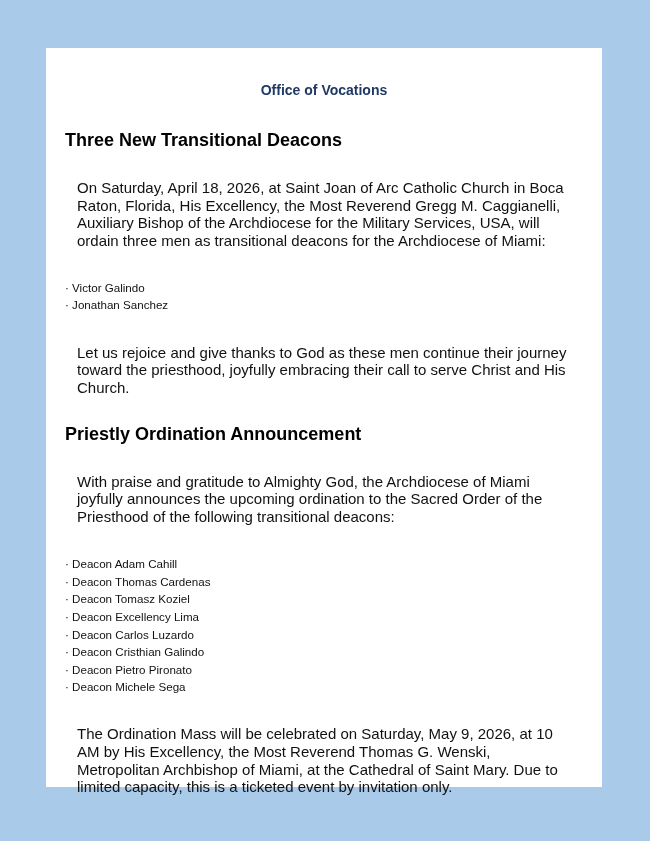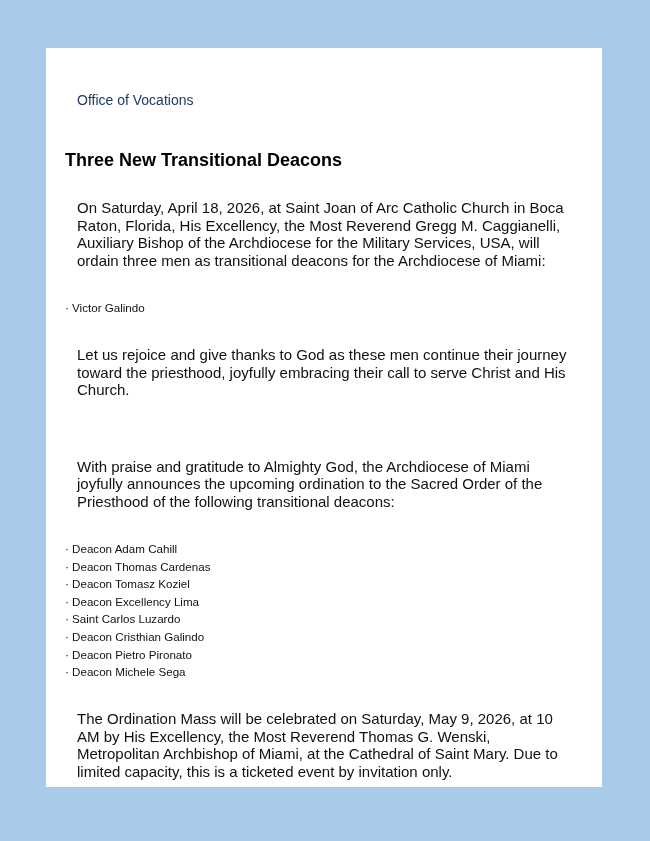--- a/index.html
+++ b/index.html
@@ -20,24 +20,25 @@
       left: 46px;
       top: 48px;
       width: 556px;
       height: 739px;
       background: #ffffff;
       box-sizing: border-box;
       padding: 30px 19px 0 19px;
     }
     .title {
       font-size: 14px;
-      font-weight: normal;
+      font-weight: bold;
       color: #1f3864;
-      margin: 12px;
+      margin: 2px;
       line-height: 20px;
+      text-align: center;
     }
     .heading {
       font-size: 18px;
       font-weight: bold;
       color: #000;
       margin: 0;
       line-height: 17.5px;
     }
     .para {
       font-size: 15px;
@@ -63,33 +64,35 @@
   <h1 class="title">Office of Vocations</h1>
 
   <div style="height:30px"></div>
 
   <h2 class="heading">Three New Transitional Deacons</h2>
   <div style="height:17.5px"></div>
   <p class="para">On Saturday, April 18, 2026, at Saint Joan of Arc Catholic Church in Boca Raton, Florida, His Excellency, the Most Reverend Gregg M. Caggianelli, Auxiliary Bishop of the Archdiocese for the Military Services, USA, will ordain three men as transitional deacons for the Archdiocese of Miami:</p>
   <div style="height:17.5px"></div>
   <ul class="list">
     <li>Victor Galindo</li>
+    <li>Jonathan Sanchez</li>
   </ul>
   <div style="height:17.5px"></div>
   <p class="para">Let us rejoice and give thanks to God as these men continue their journey toward the priesthood, joyfully embracing their call to serve Christ and His Church.</p>
   <div style="height:17.5px"></div>
 
+  <h2 class="heading">Priestly Ordination Announcement</h2>
   <div style="height:17.5px"></div>
   <p class="para">With praise and gratitude to Almighty God, the Archdiocese of Miami joyfully announces the upcoming ordination to the Sacred Order of the Priesthood of the following transitional deacons:</p>
   <div style="height:17.5px"></div>
   <ul class="list">
     <li>Deacon Adam Cahill</li>
     <li>Deacon Thomas Cardenas</li>
     <li>Deacon Tomasz Koziel</li>
     <li>Deacon Excellency Lima</li>
-    <li>Saint Carlos Luzardo</li>
+    <li>Deacon Carlos Luzardo</li>
     <li>Deacon Cristhian Galindo</li>
     <li>Deacon Pietro Pironato</li>
     <li>Deacon Michele Sega</li>
   </ul>
   <div style="height:17.5px"></div>
   <p class="para">The Ordination Mass will be celebrated on Saturday, May 9, 2026, at 10 AM by His Excellency, the Most Reverend Thomas G. Wenski, Metropolitan Archbishop of Miami, at the Cathedral of Saint Mary. Due to limited capacity, this is a ticketed event by invitation only.</p>
 </div>
 
 </body></html>

